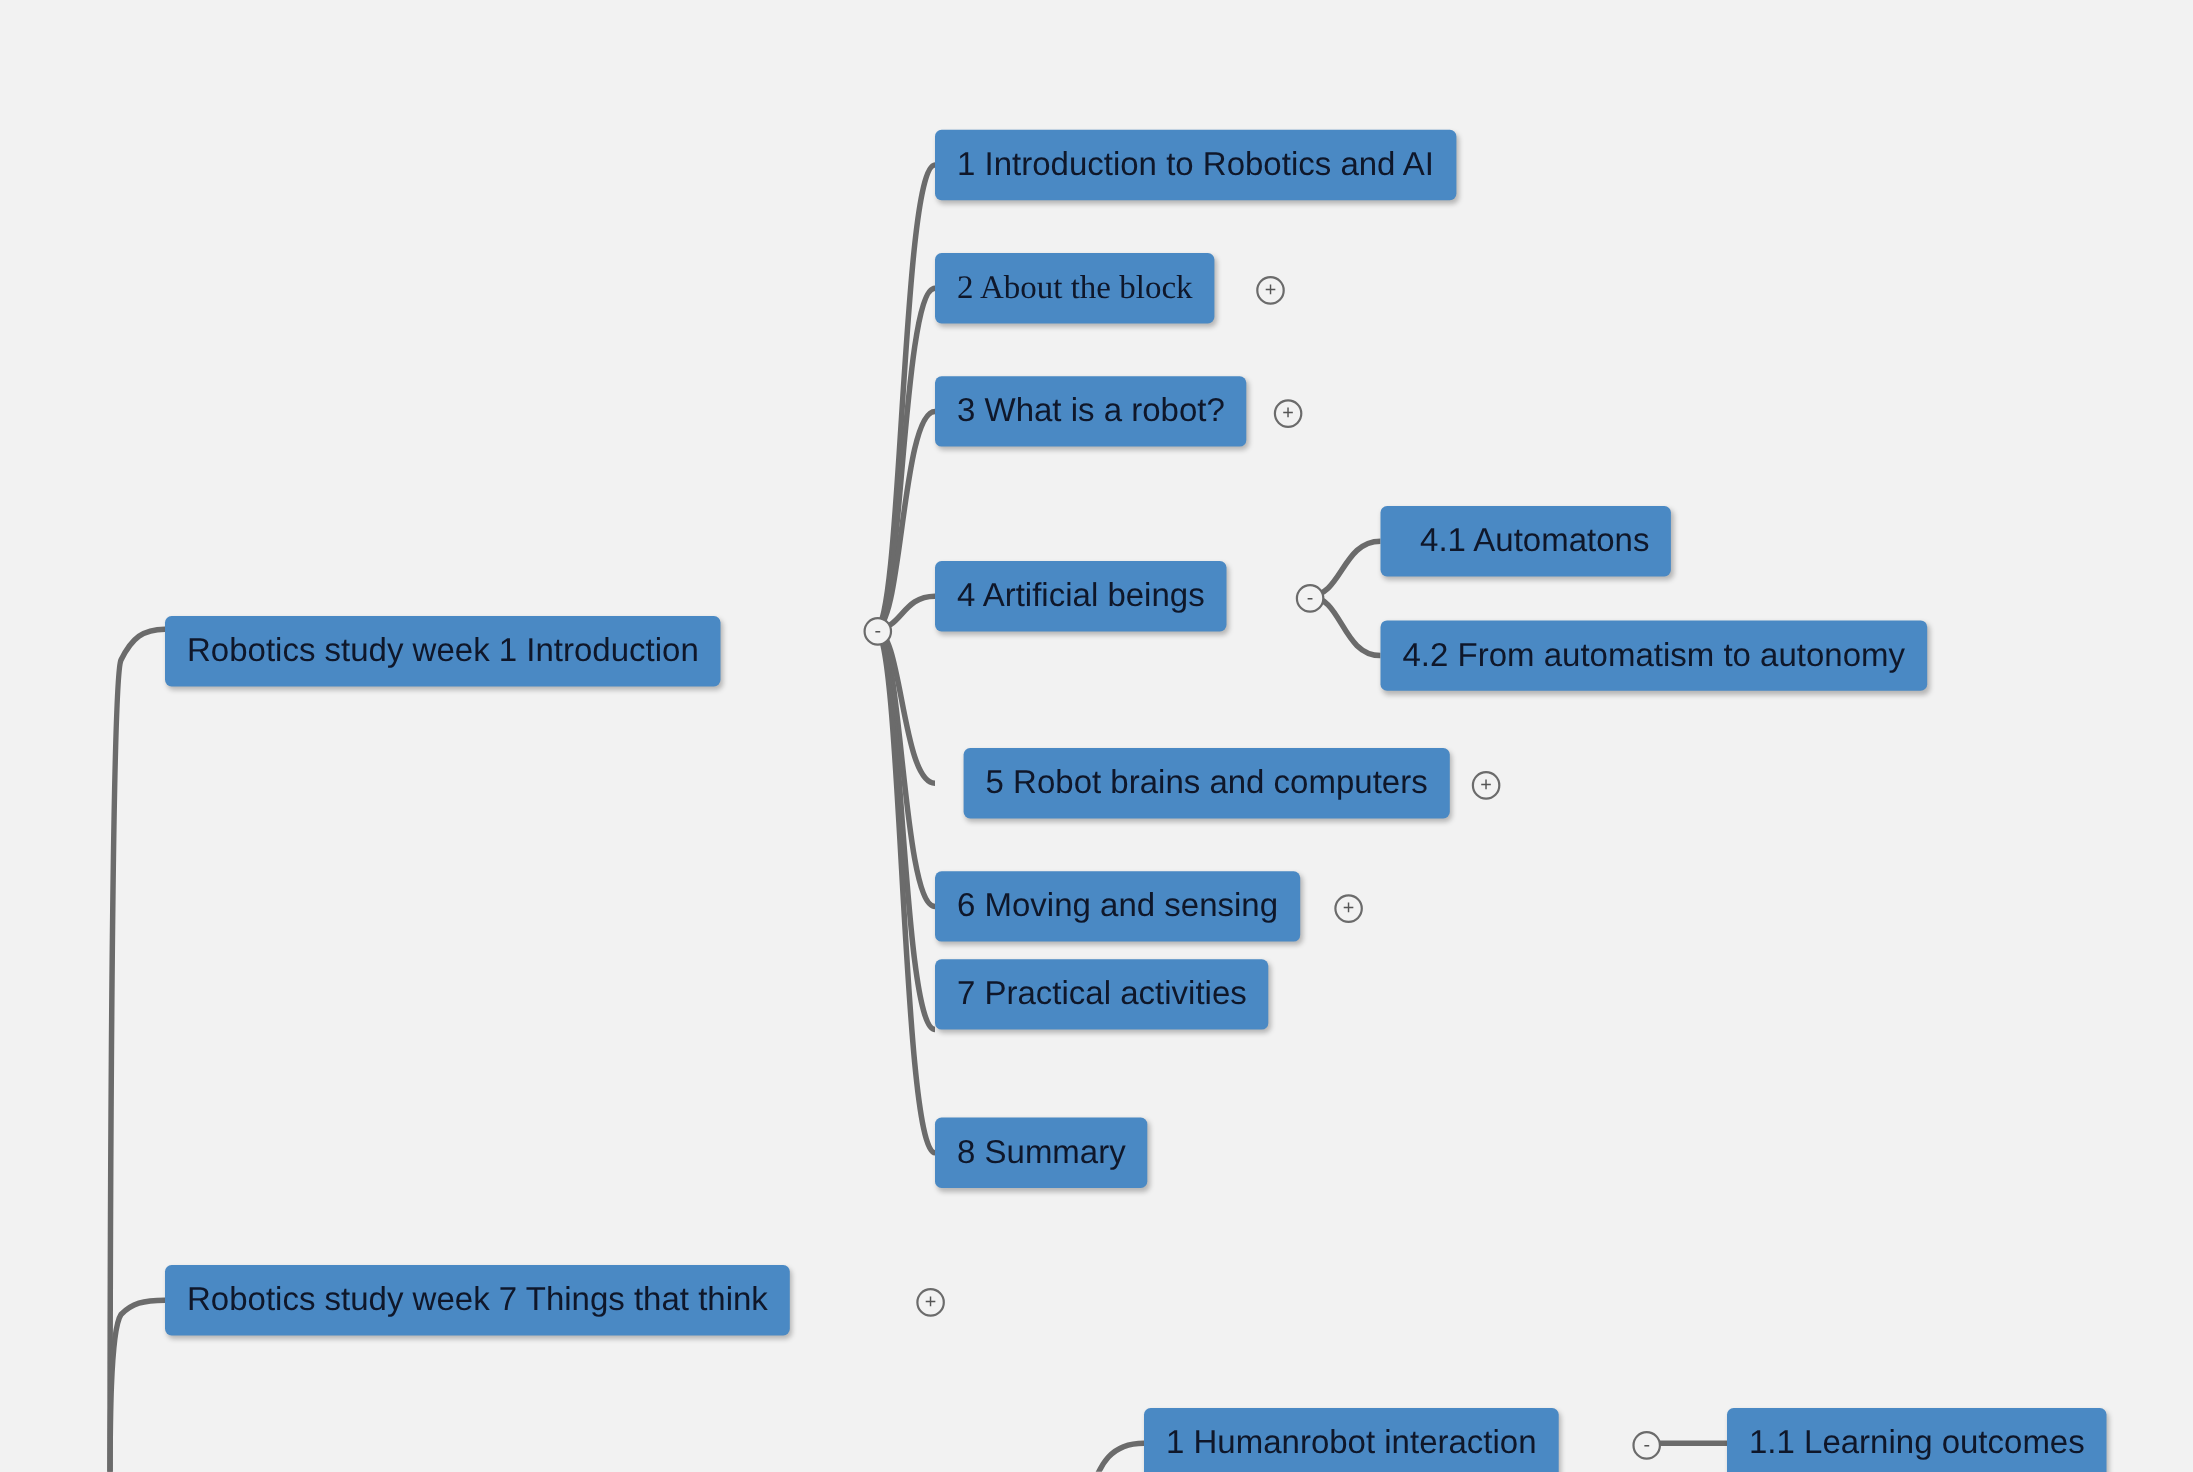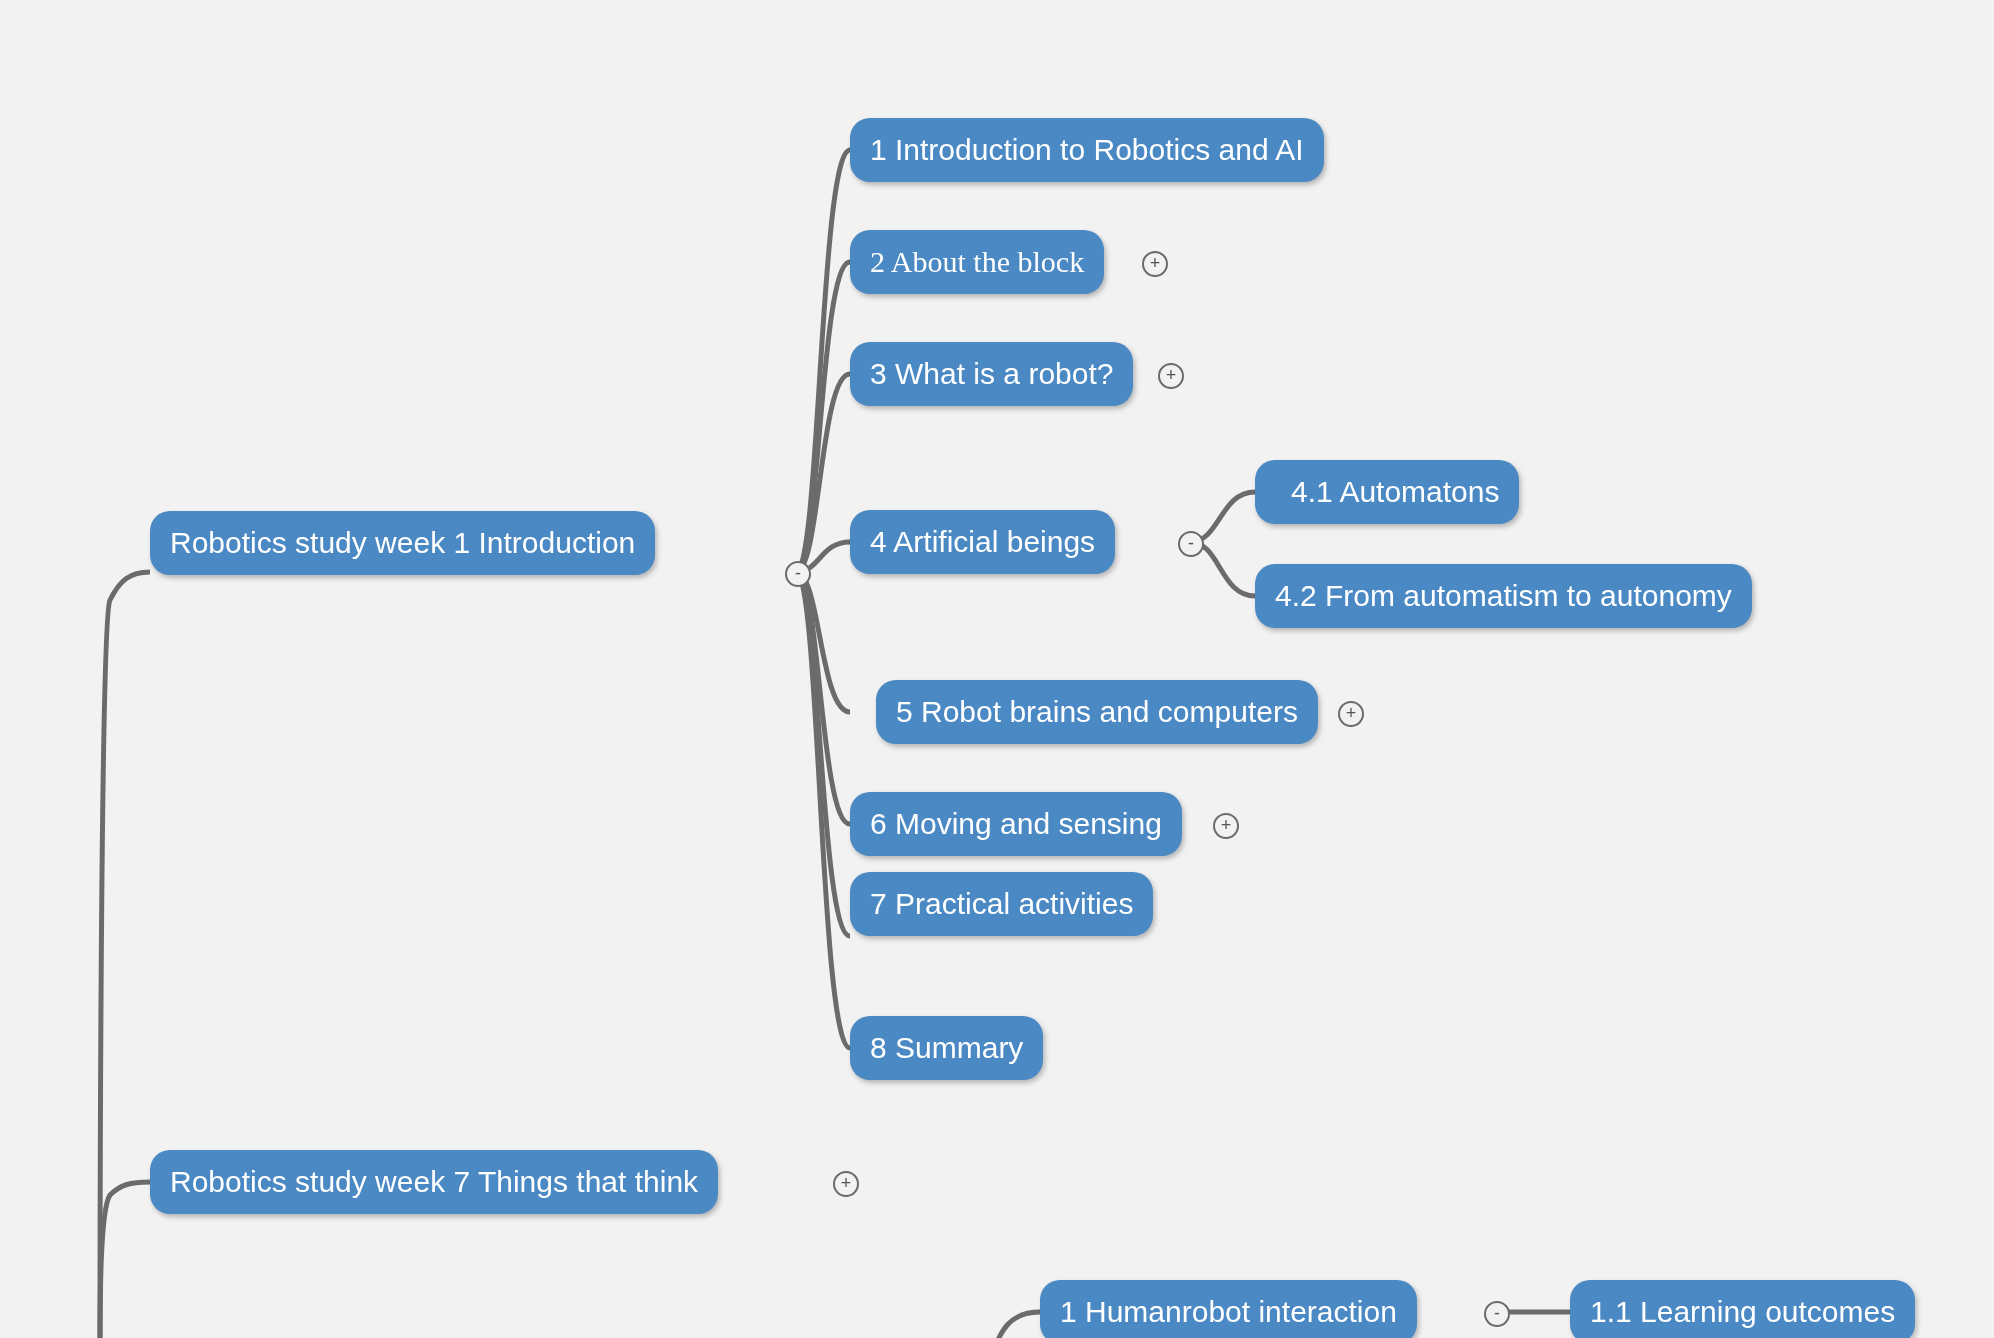--- a/index.html
+++ b/index.html
@@ -15,25 +15,25 @@
     position: absolute;
     left: 0;
     top: 0;
     width: 1994px;
     height: 1338px;
     pointer-events: none;
   }
   .node {
     position: absolute;
     background: #4a89c4;
-    color: #ffffff;
+    color: #0f172a;
     font-size: 30px;
     line-height: 1.2;
     padding: 14px 20px;
-    border-radius: 20px;
+    border-radius: 6px;
     box-shadow: 2px 3px 5px rgba(0,0,0,0.25);
     white-space: nowrap;
     box-sizing: border-box;
     display: flex;
     align-items: center;
   }
   .toggle {
     position: absolute;
     width: 22px;
     height: 22px;
@@ -73,21 +73,21 @@
   <path d="M 796 572 C 820 572, 820 1048, 850 1048" stroke="#6b6b6b" stroke-width="5" fill="none"></path>
 
   <path d="M 1190 542 C 1220 542, 1220 492, 1255 492" stroke="#6b6b6b" stroke-width="5" fill="none"></path>
   <path d="M 1190 542 C 1220 542, 1220 596, 1255 596" stroke="#6b6b6b" stroke-width="5" fill="none"></path>
 
   <path d="M 1495 1312 L 1570 1312" stroke="#6b6b6b" stroke-width="5" fill="none"></path>
 
   <path d="M 990 1360 C 1000 1330, 1010 1312, 1040 1312" stroke="#6b6b6b" stroke-width="5" fill="none"></path>
 </svg>
 
-<div class="node" style="left:150px; top:511px;padding-left:20px;">
+<div class="node" style="left:150px; top:560px;padding-left:20px;">
   <span>Robotics study week 1 Introduction</span>
 </div>
 <div class="toggle" style="left:785px; top:561px;">
   <span>-</span>
 </div>
 
 <div class="node" style="left:850px; top:118px;">
   <span>1 Introduction to Robotics and AI</span>
 </div>
 

